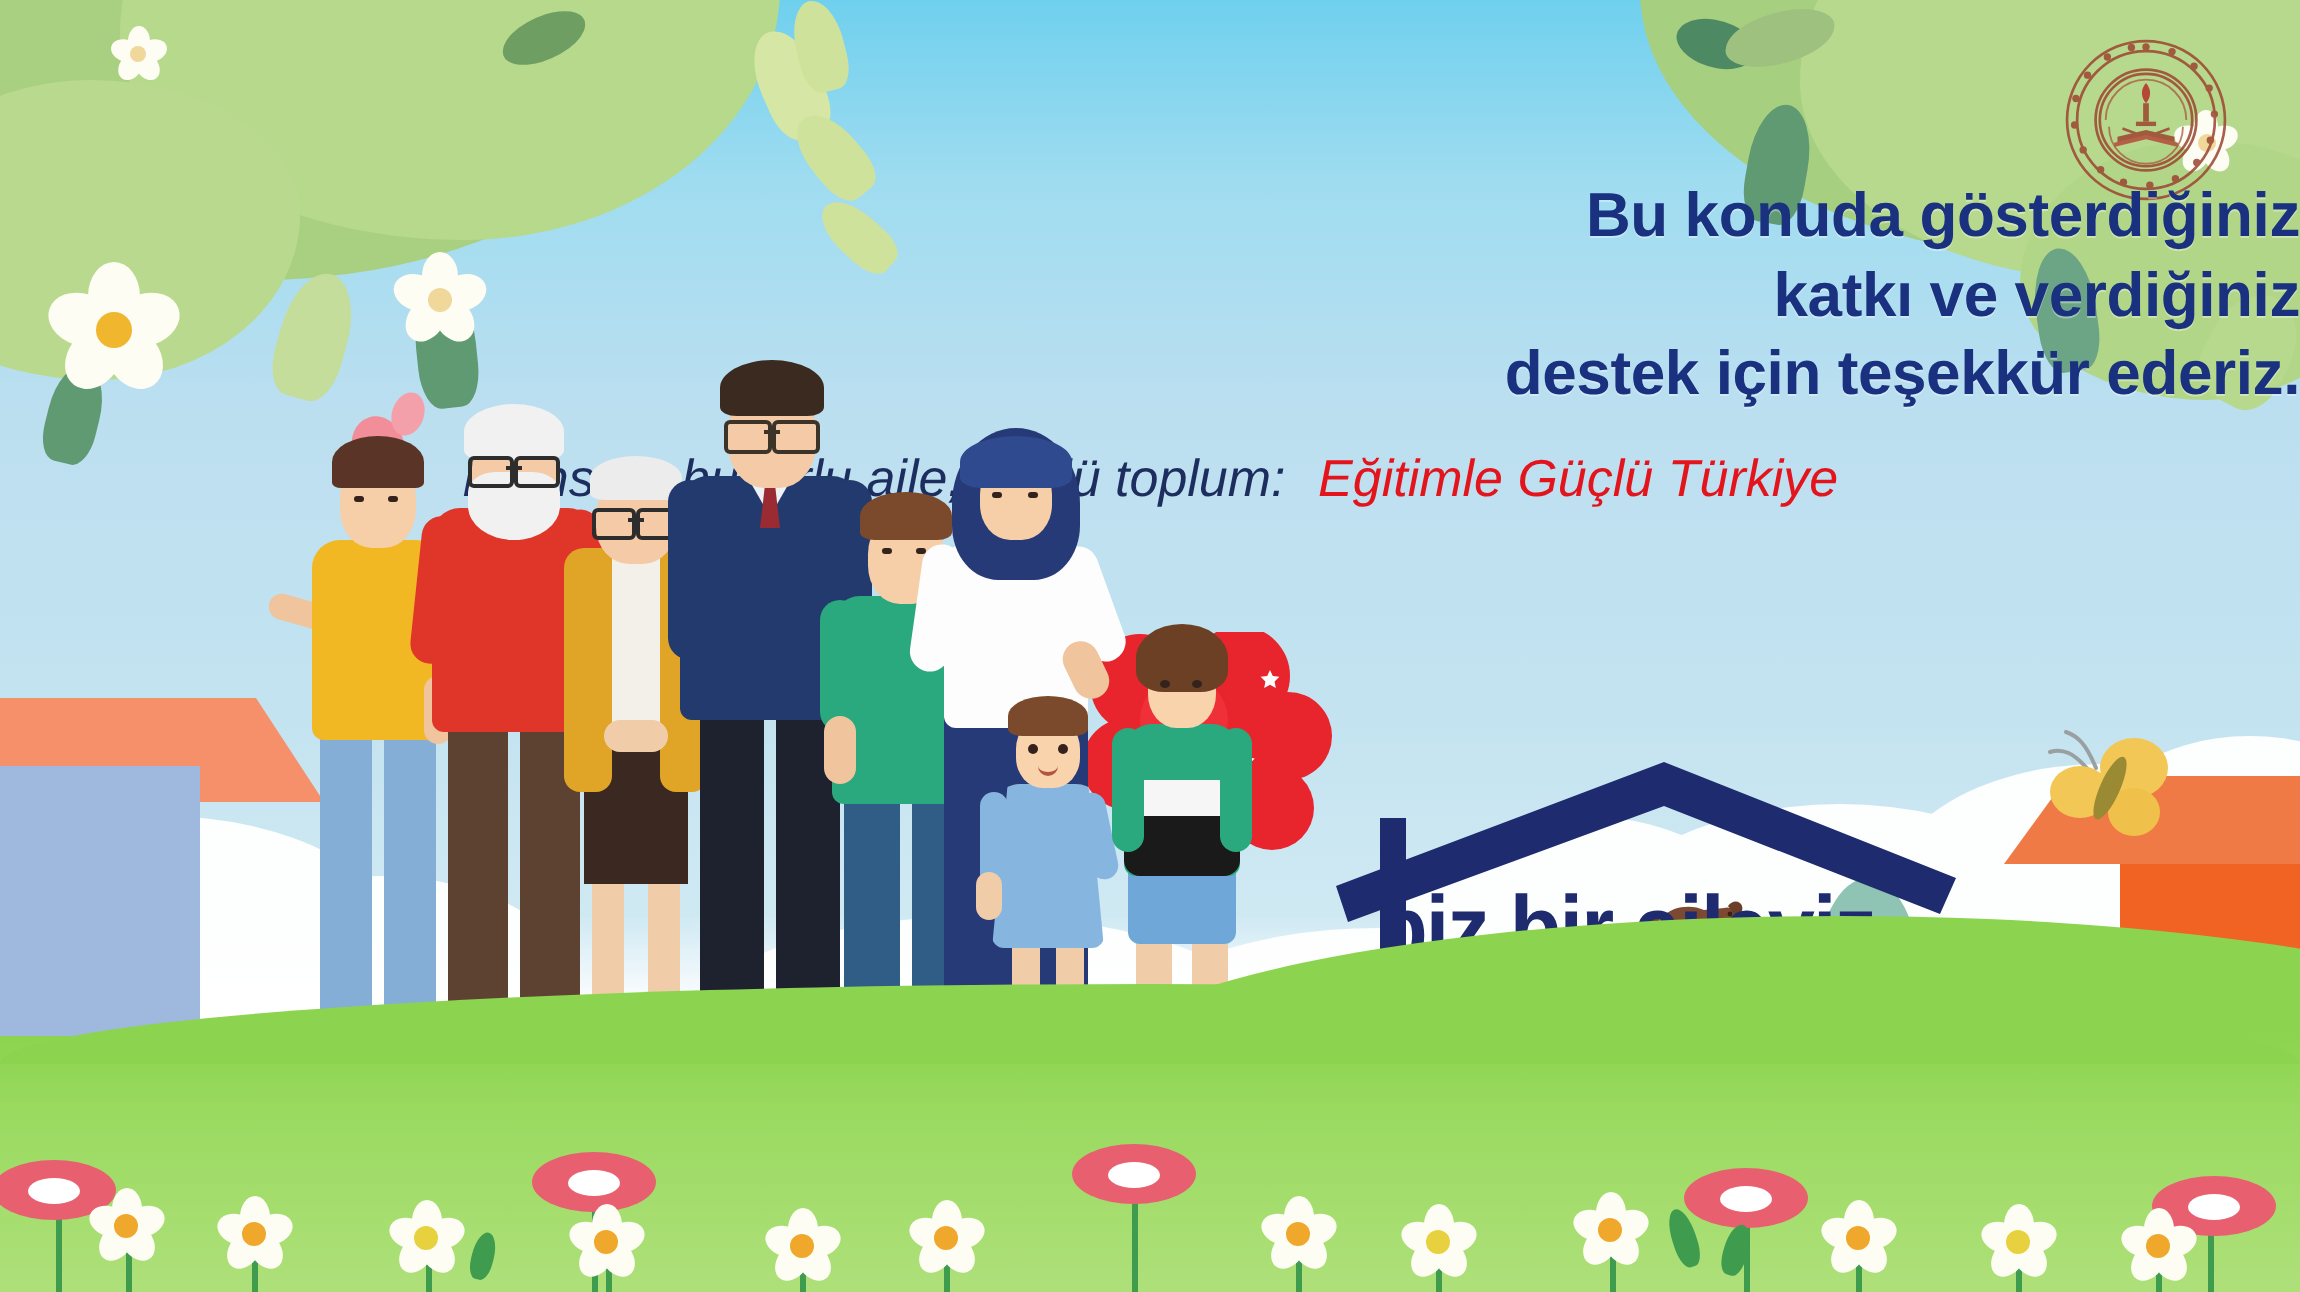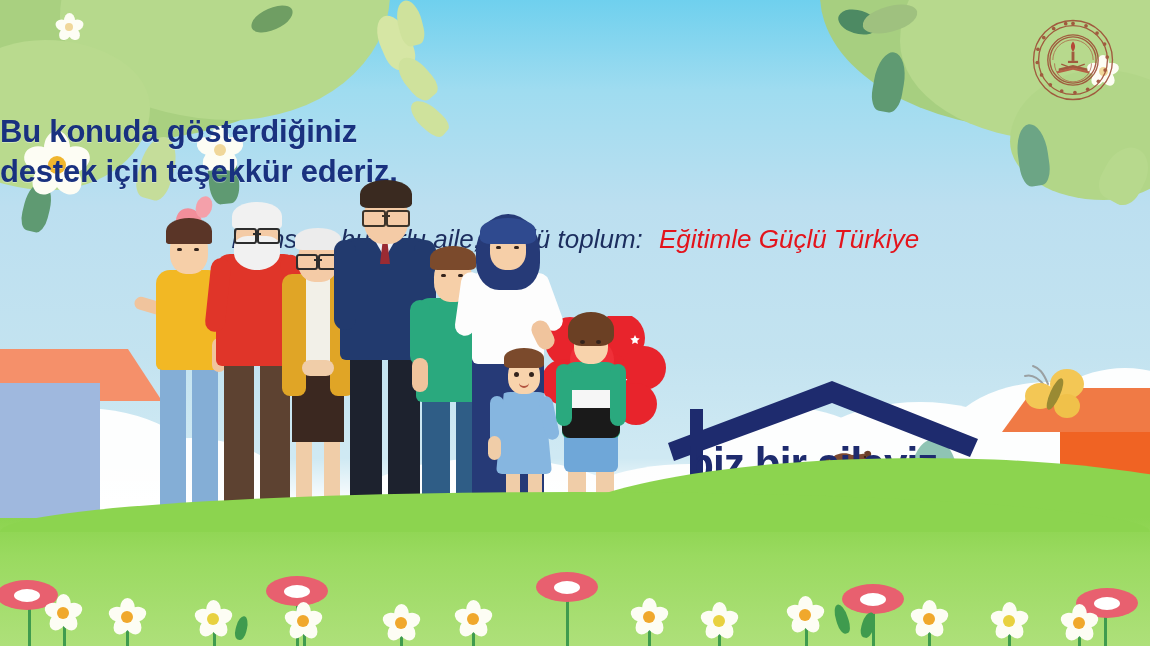--- a/index.html
+++ b/index.html
@@ -50,23 +50,23 @@
      border-bottom:44px solid #f07a45;border-left:32px solid transparent;border-right:6px solid transparent;}
   .tree{position:absolute;right:190px;bottom:125px;width:52px;height:82px;
      background:#8fc4b4;border-radius:50% 50% 46% 46%/62% 62% 38% 38%;}
   .treetrunk{position:absolute;right:213px;bottom:118px;width:6px;height:22px;background:#8fc4b4;}
   .dog{position:absolute;right:270px;bottom:168px;width:62px;height:34px;}
 
   
   .butterfly{position:absolute;right:55px;top:358px;width:80px;height:70px;}
 
   
-  .headline{position:absolute;top:88px;left:0;width:100%;text-align:left;
+  .headline{position:absolute;top:88px;left:0;width:100%;text-align:right;
     color:#19317f;font-weight:bold;font-size:31px;line-height:1.28;
-    letter-spacing:-0.2px;text-shadow:0 1px 0 rgba(255,255,255,.35);margin-top:24px;}
+    letter-spacing:-0.2px;text-shadow:0 1px 0 rgba(255,255,255,.35);}
   .headline span{display:block;}
   .subline{position:absolute;top:224px;left:0;width:100%;text-align:center;
     font-style:italic;font-size:26px;font-weight:bold;white-space:nowrap;}
   .sub-a{color:#1c2d5e;font-weight:normal;}
   .sub-b{color:#e3141c;font-weight:normal;}
 
   
   .seal{position:absolute;right:35px;top:18px;width:84px;height:84px;opacity:.88;}
 
   
@@ -191,20 +191,21 @@
     <path d="M64 55 L56 58" stroke="#9d4a34" stroke-width="1.6"></path>
 
     <g fill="none" stroke="#a9563e" stroke-width="1.1" opacity=".85">
       <path d="M26 50 A24 24 0 0 1 74 50"></path>
       <path d="M28 54 A22 22 0 0 0 72 54"></path>
     </g>
   </svg>
 
   <div class="headline">
     <span>Bu konuda gösterdiğiniz</span>
+    <span>katkı ve verdiğiniz</span>
     <span>destek için teşekkür ederiz.</span>
   </div>
 
   <div class="subline">
     <span class="sub-a">İyi insan, huzurlu aile, güçlü toplum:</span>
     <span style="display:inline-block;width:9px;"></span><span class="sub-b">Eğitimle Güçlü Türkiye</span>
   </div>
 
   <div class="cloudband">
     <div class="cloud" style="left:-40px;bottom:-10px;width:240px;height:130px;"></div>

